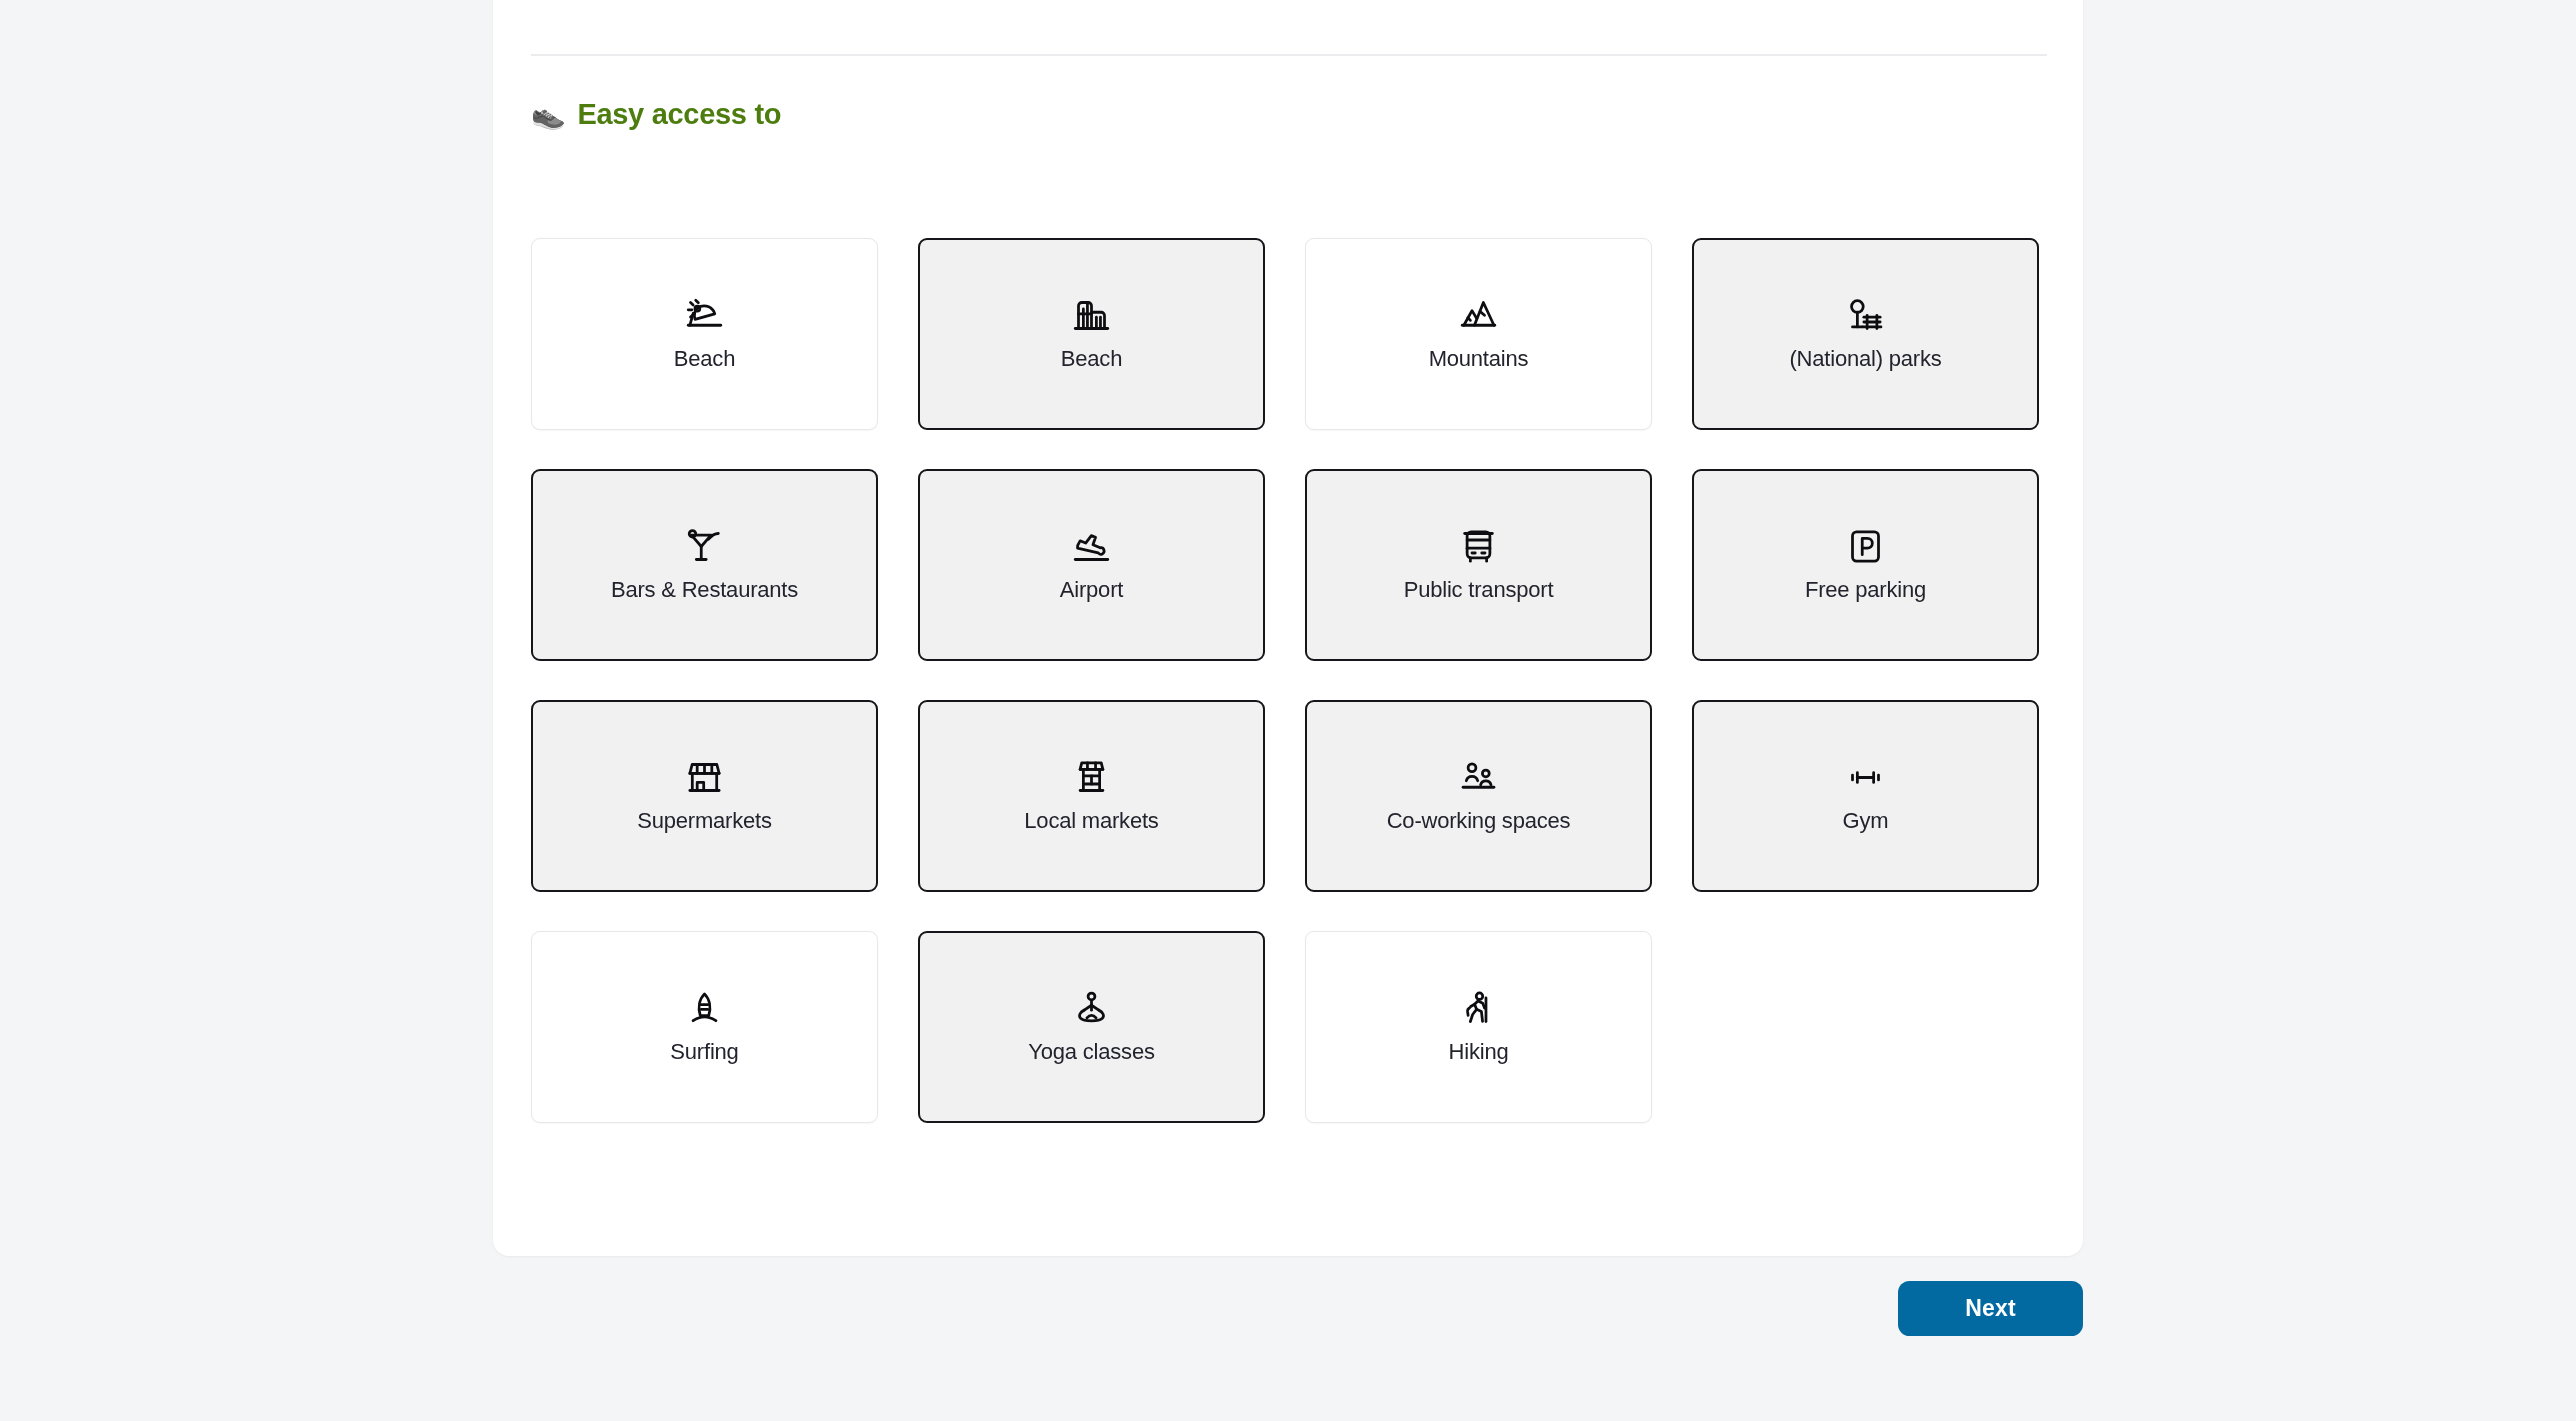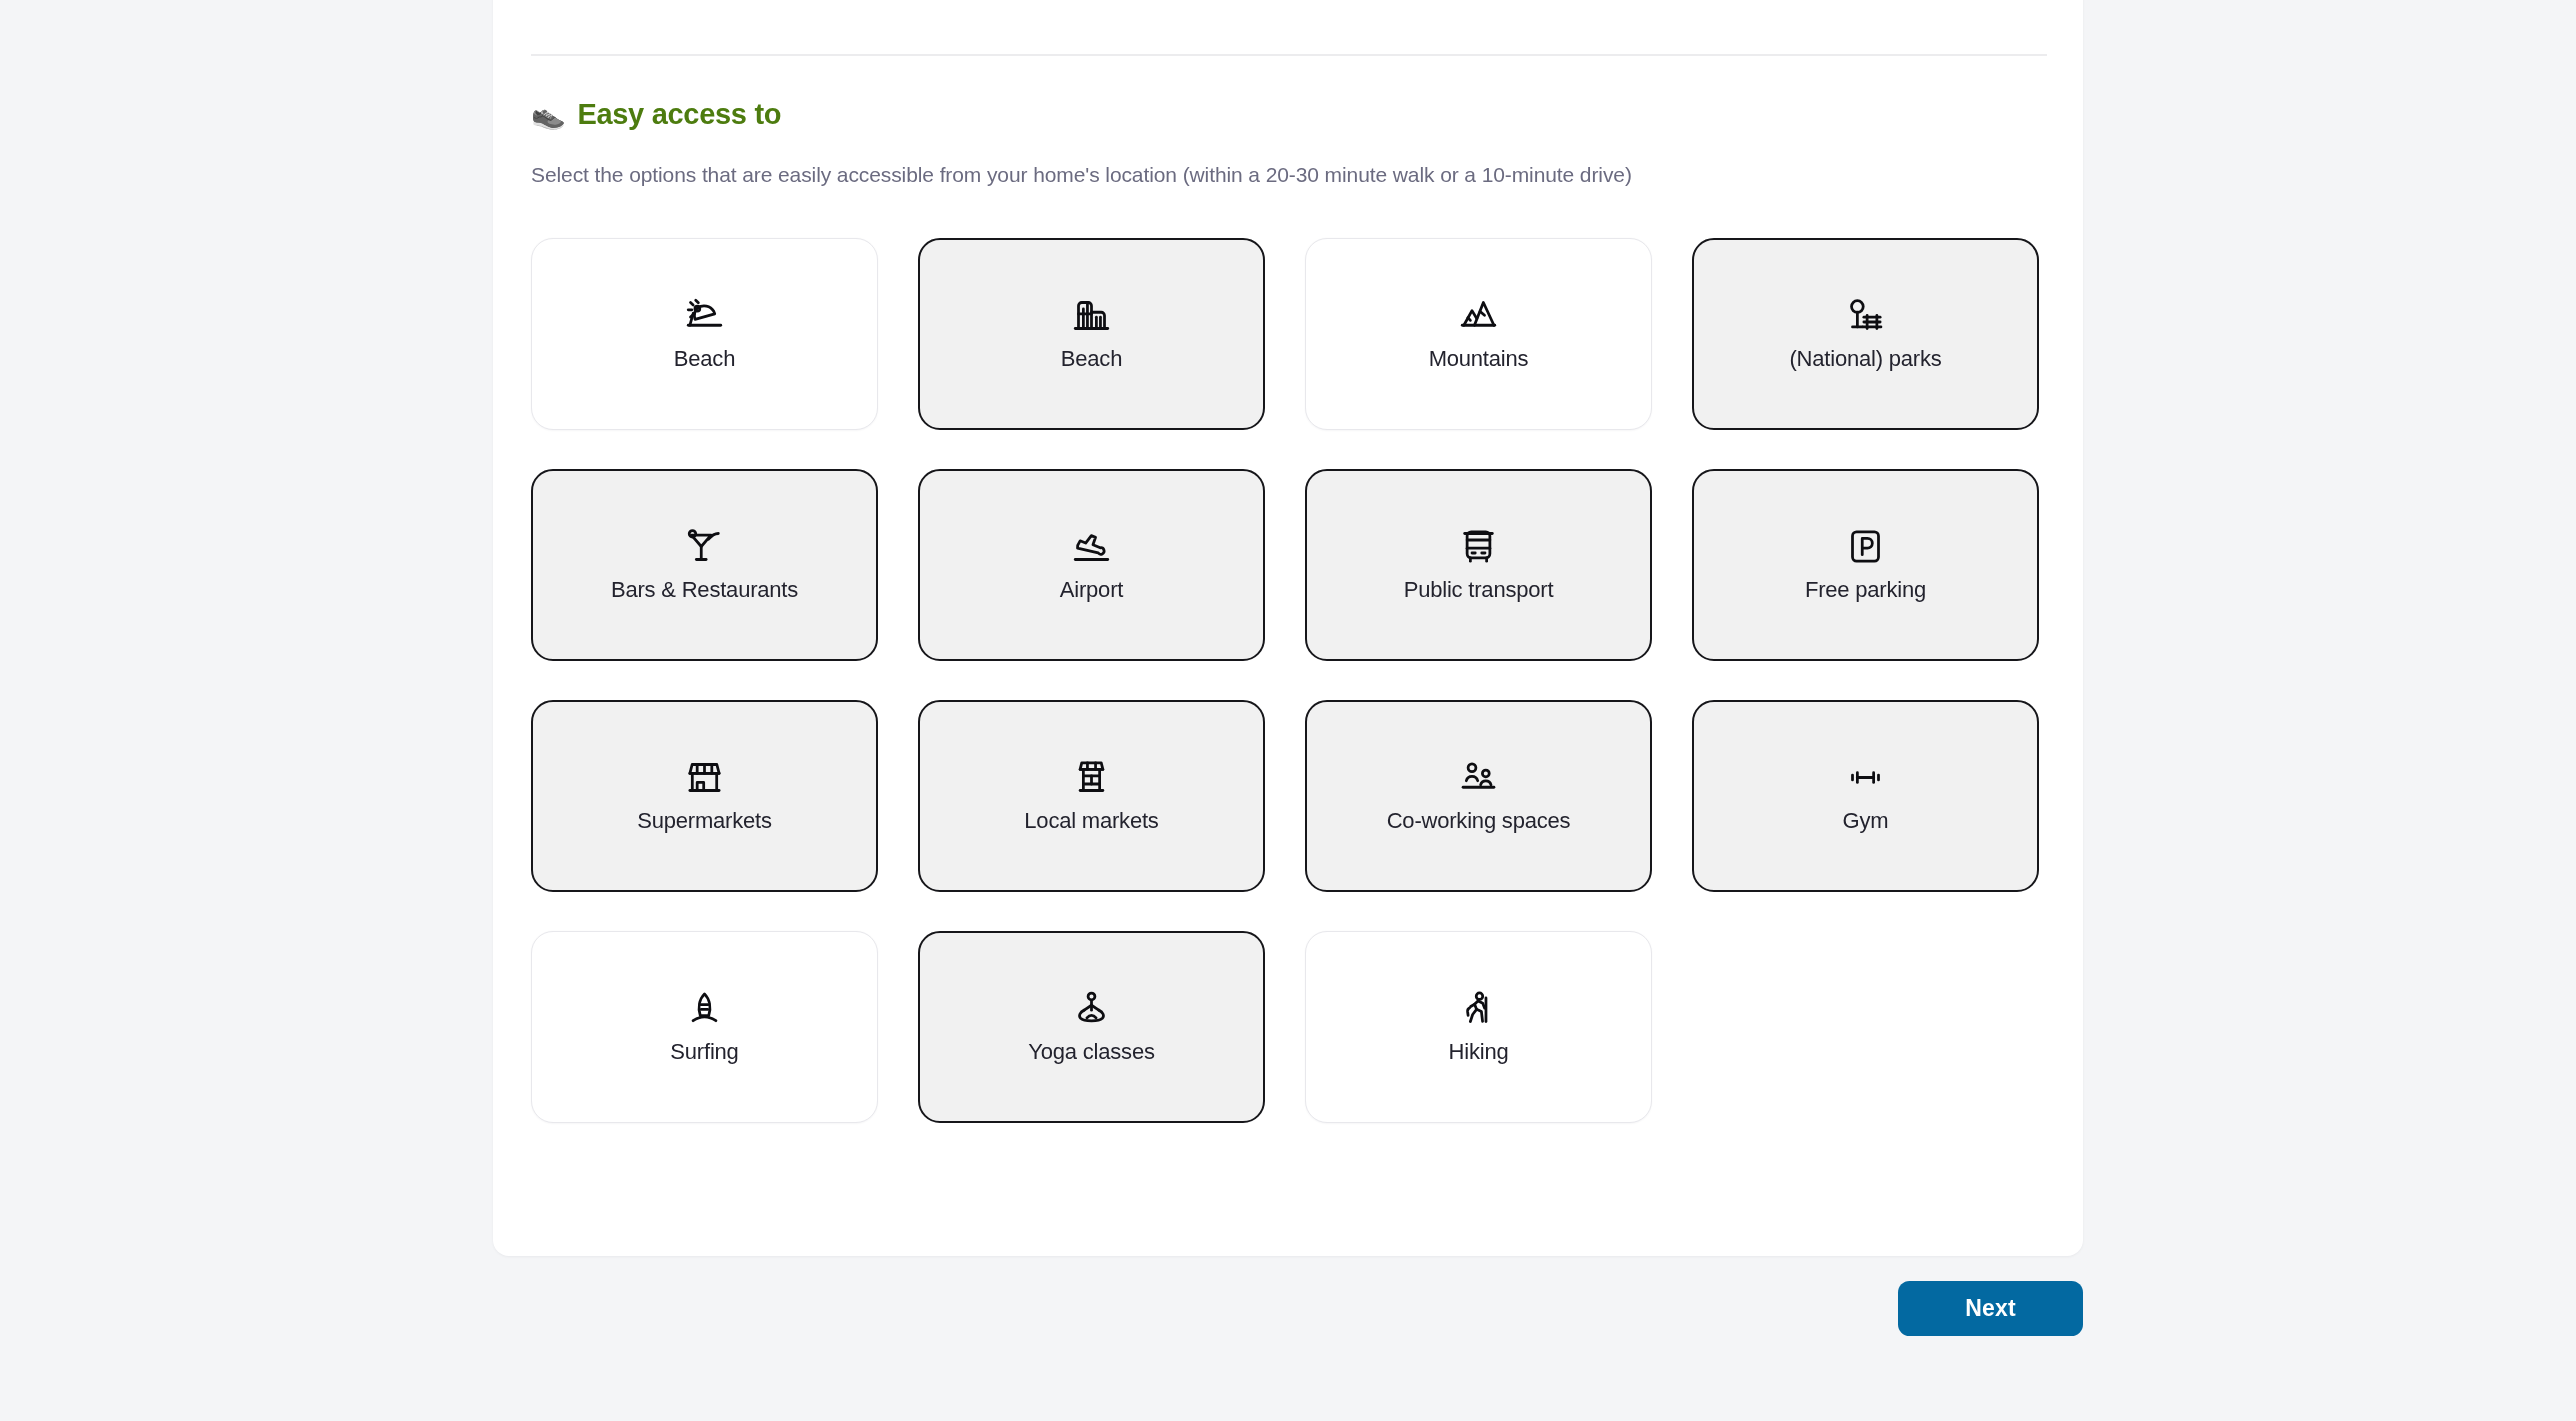--- a/index.html
+++ b/index.html
@@ -78,21 +78,21 @@
     width: 1537px;
     display: grid;
     grid-template-columns: repeat(4, 347px);
     column-gap: 40px;
     row-gap: 39px;
   }
 
   .option-card {
     position: relative;
     height: 192px;
-    border-radius: 22px;
+    border-radius: 9px;
     background: #ffffff;
     border: 1.4px solid #e8e8ec;
     display: flex;
     flex-direction: column;
     align-items: center;
     justify-content: center;
     gap: 11.5px;
     cursor: pointer;
     box-shadow: 0 0.9px 1.8px rgba(16,24,40,0.04);
   }
@@ -141,21 +141,20 @@
 <div id="root">
 
   <div class="panel"></div>
   <div class="divider"></div>
 
   <div class="section-head">
     <span class="section-emoji">👟</span>
     <span class="section-title">Easy access to</span>
   </div>
 
-  <div class="section-sub">Select the options that are easily accessible from your home's location (within a 20-30 minute walk or a 10-minute drive)</div>
 
   <div class="grid" id="options-grid">
       <div class="option-card">
         <span class="option-icon">
           <svg viewBox="0 0 24 24" fill="none" stroke="currentColor" stroke-width="1.7" stroke-linecap="round" stroke-linejoin="round">
             <path d="M22 18H2"></path>
             <path d="M5.1 10.5 3 18"></path>
             <path d="M7.8 7.3a6.9 6.9 0 0 1 9.9 2.1 6.9 6.9 0 0 1 .6 1.6L6.2 14.4a6.9 6.9 0 0 1 1.6-7.1z"></path>
             <path d="M5 5.5 3.4 4"></path>
             <path d="M4.2 8.5H2"></path>

